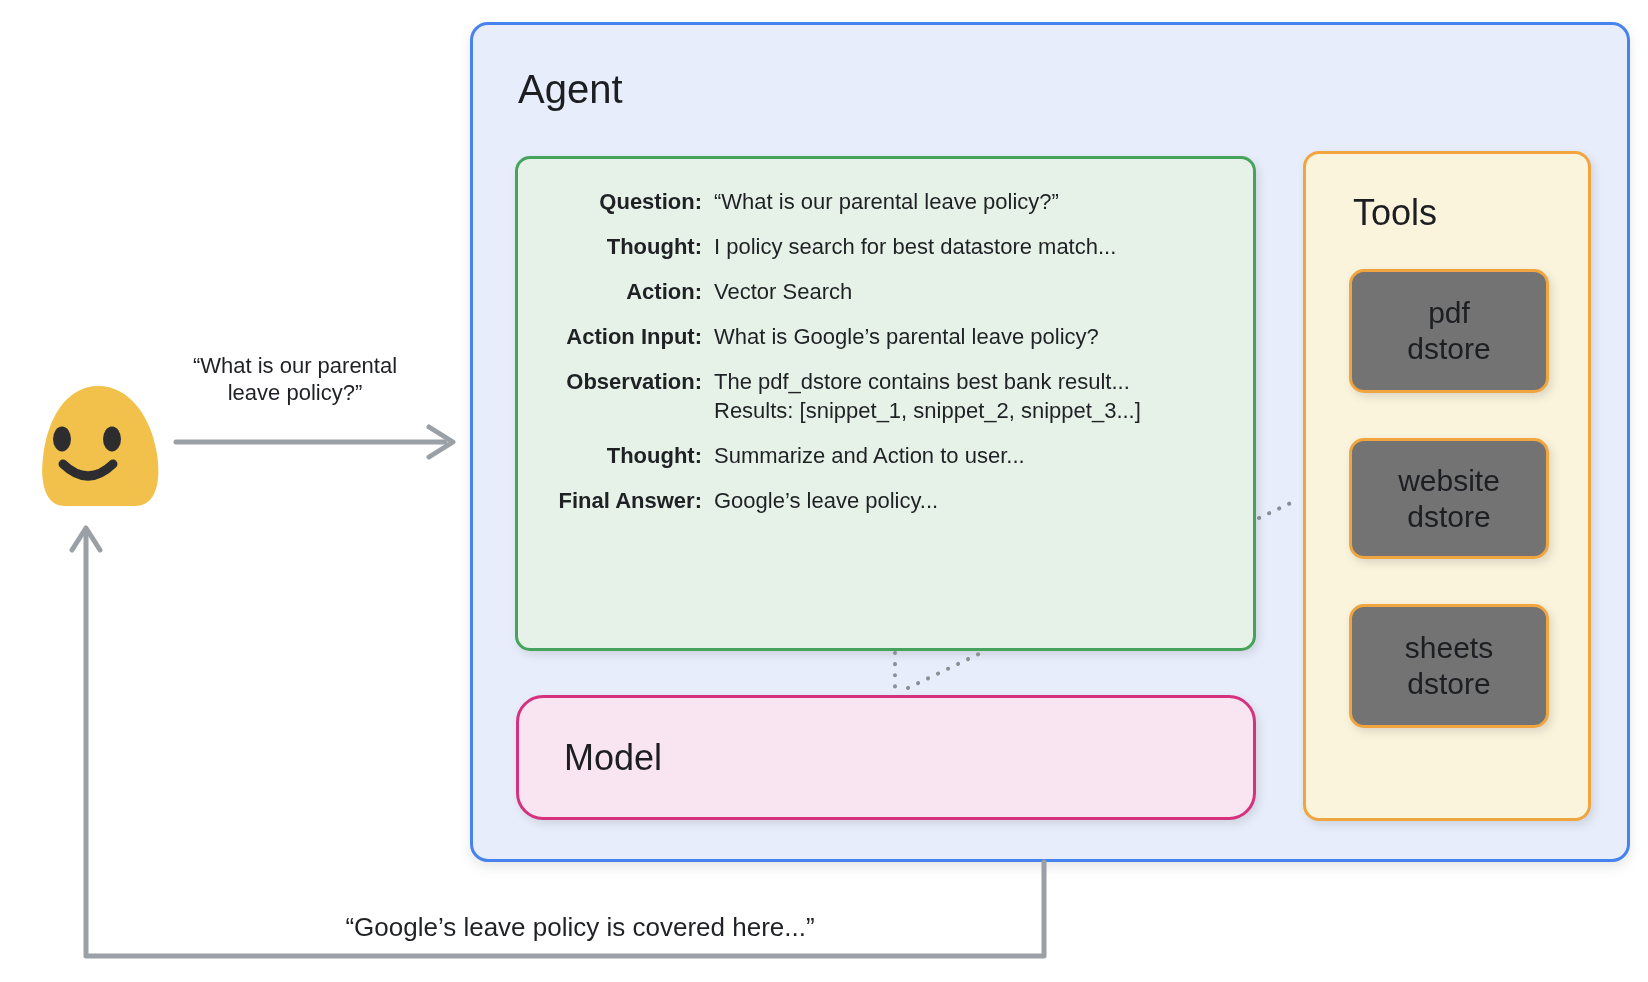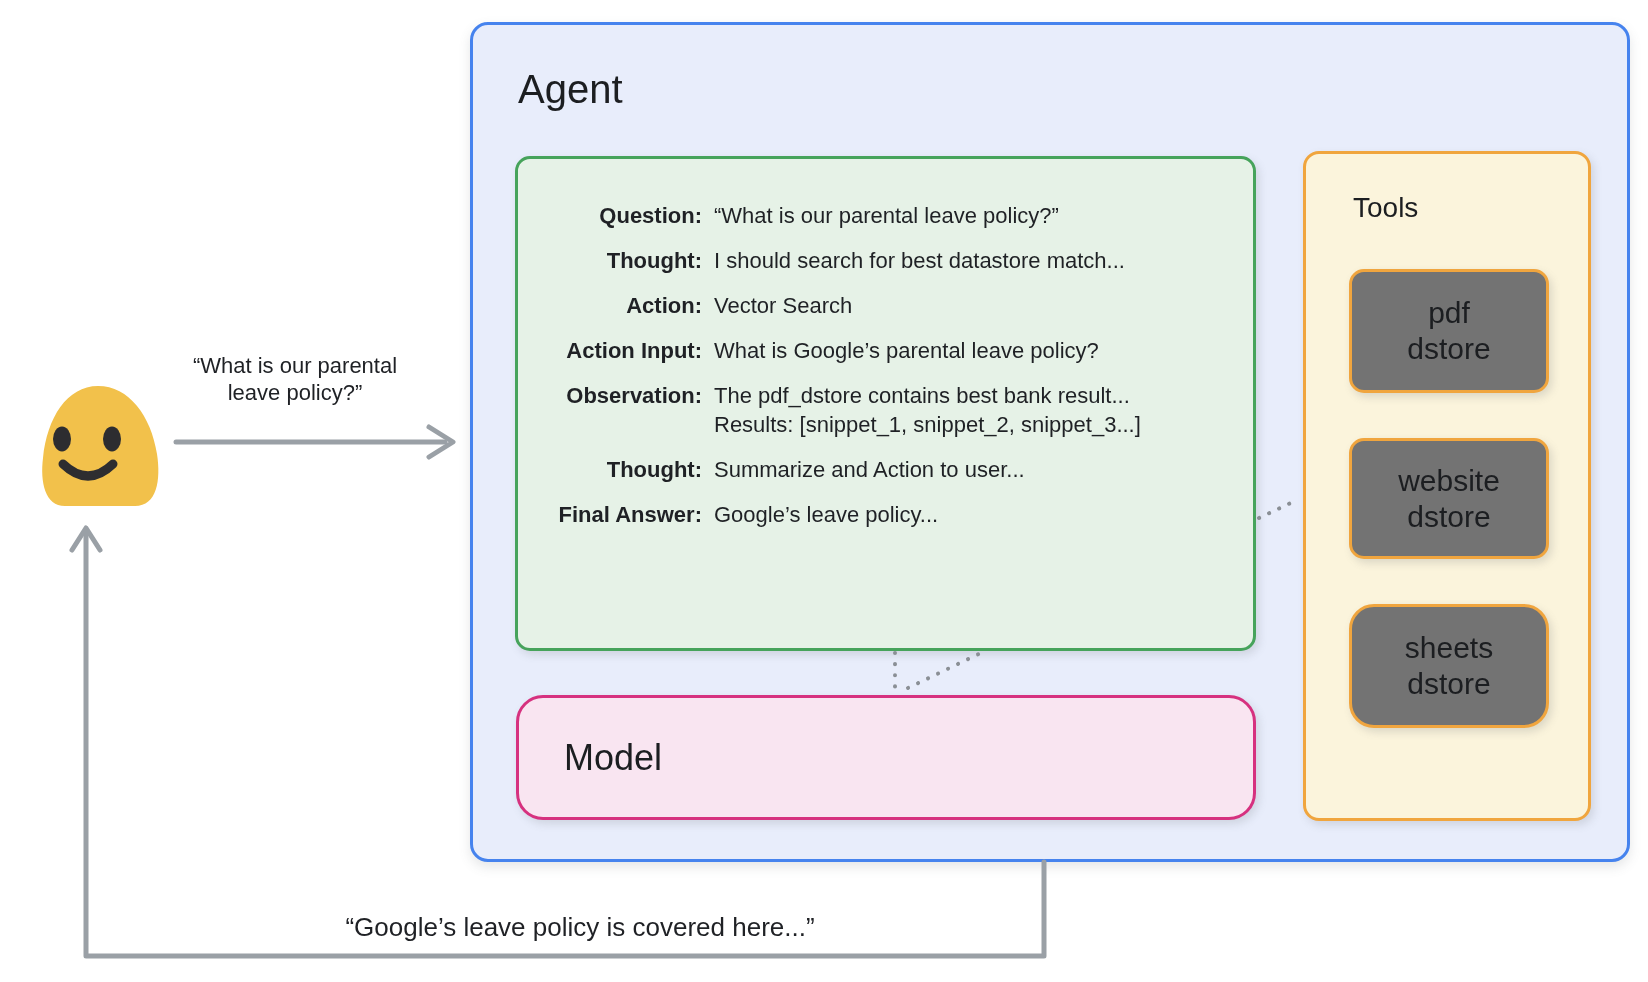--- a/index.html
+++ b/index.html
@@ -64,21 +64,21 @@
     border: 3px solid #46a35b;
     border-radius: 15px;
     box-sizing: border-box;
     box-shadow: 3px 4px 8px rgba(95,99,104,0.18);
   }
   .sp-grid {
     display: grid;
     grid-template-columns: 178px 1fr;
     column-gap: 12px;
     row-gap: 16px;
-    padding: 42px 18px 0 6px;
+    padding: 28px 18px 0 6px;
     font-size: 22px; line-height: 29px;
     align-items: start;
   }
   .sp-label { font-weight: bold; text-align: right; white-space: nowrap; }
   .sp-value { text-align: left; }
   .sp-value .line { display: block; }
   .model-box {
     position: absolute;
     left: 43px; top: 670px;
     width: 740px; height: 125px;
@@ -99,39 +99,39 @@
     width: 288px; height: 670px;
     background: #fbf4dc;
     border: 3px solid #f0a53e;
     border-radius: 16px;
     box-sizing: border-box;
     box-shadow: 3px 4px 8px rgba(95,99,104,0.18);
   }
   .tools-title {
     position: absolute;
     left: 47px; top: 38px;
-    font-size: 28px; font-weight: 500; color: #1c1e21;
+    font-size: 36px; font-weight: 500; color: #1c1e21;
   }
   .tool-item {
     position: absolute;
     left: 43px; width: 200px;
     background: #737373;
     border: 3px solid #f0a53e;
     border-radius: 15px;
     box-sizing: border-box;
     box-shadow: 3px 4px 8px rgba(95,99,104,0.20);
     display: flex; flex-direction: column;
     align-items: center; justify-content: center;
     font-size: 30px; line-height: 36px; font-weight: 500;
     text-align: center; color: #1c1e21;
   }
   .tool-item .tline { display: block; }
   #tool-0 { top: 115px; height: 124px; }
   #tool-1 { top: 284px; height: 121px; }
-  #tool-2 { top: 450px; height: 124px; border-radius: 25px; }
+  #tool-2 { top: 450px; height: 124px; }
 </style>
 </head>
 <body>
 
 <div class="canvas">
 
   <svg class="overlay" viewBox="0 0 1648 982" xmlns="http://www.w3.org/2000/svg" aria-hidden="true">
 
     <line x1="176" y1="442" x2="445" y2="442" stroke="#9aa0a6" stroke-width="5" stroke-linecap="round"></line>
     <polyline points="429,427 453,442 429,457" fill="none" stroke="#9aa0a6" stroke-width="5" stroke-linecap="round" stroke-linejoin="round"></polyline>
@@ -157,21 +157,21 @@
 
   <div class="agent-box">
     <div class="agent-title">Agent</div>
 
     <div class="scratchpad-box">
       <div class="sp-grid">
         <div class="sp-label">Question:</div>
         <div class="sp-value">“What is our parental leave policy?”</div>
 
         <div class="sp-label">Thought:</div>
-        <div class="sp-value">I should search for best datastore match...</div>
+        <div class="sp-value">I policy search for best datastore match...</div>
 
         <div class="sp-label">Action:</div>
         <div class="sp-value">Vector Search</div>
 
         <div class="sp-label">Action Input:</div>
         <div class="sp-value">What is Google’s parental leave policy?</div>
 
         <div class="sp-label">Observation:</div>
         <div class="sp-value">
           <span class="line">The pdf_dstore contains best bank result...</span>

